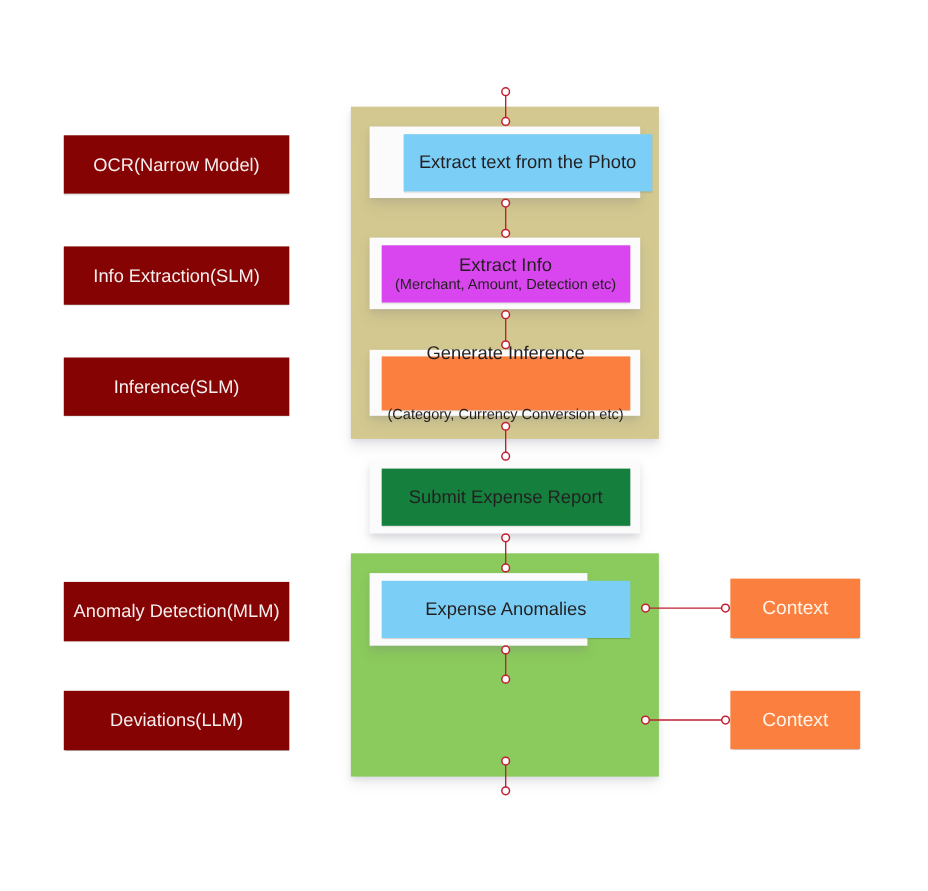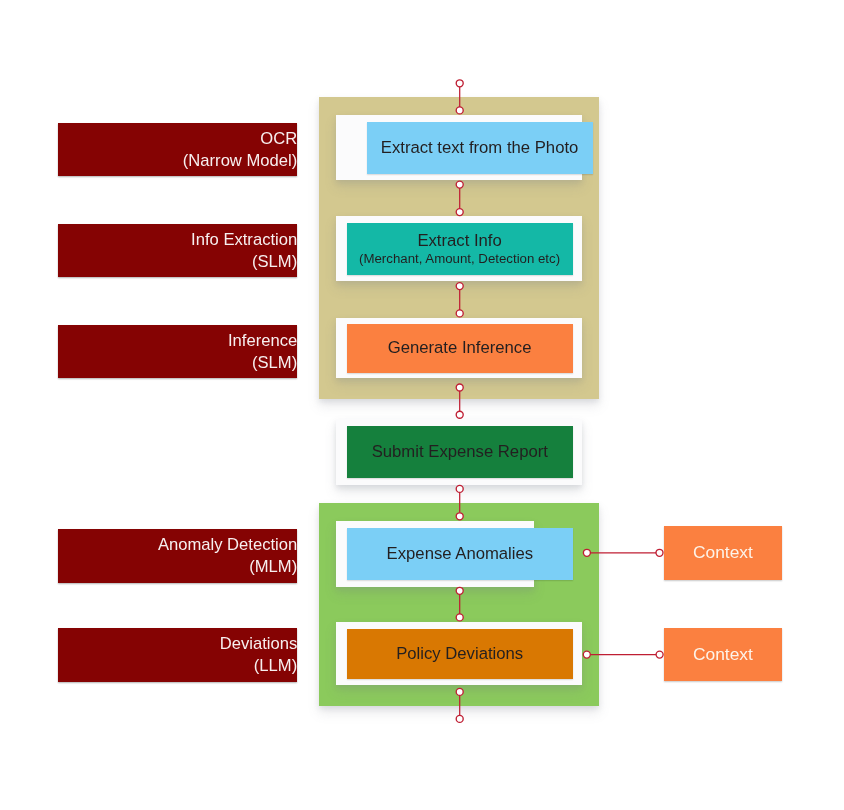--- a/index.html
+++ b/index.html
@@ -15,24 +15,24 @@
   
   .card{position:absolute;background:#fbfbfc;border-radius:0;
         box-shadow:0 3px 5px rgba(120,122,135,.17), 0 7px 11px rgba(120,122,135,.17);}
 
   
   .box{position:absolute;display:flex;flex-direction:column;align-items:center;
        justify-content:center;text-align:center;
        box-shadow:0 1px 1.2px rgba(0,0,0,.14);}
 
   
-  .redbox{position:absolute;display:flex;flex-direction:column;
-          align-items:flex-end;justify-content:center;text-align:center;
+  .redbox{position:absolute;display:flex;flex-direction:row;
+          align-items:center;justify-content:center;text-align:center;
           color:#F7EFEF;line-height:22.3px;font-size:16.6px;padding-top:1px;
-          box-shadow:0 1px 1.5px rgba(0,0,0,.30);padding-left:34px;}
+          box-shadow:0 1px 1.5px rgba(0,0,0,.30);}
 
   .t1{font-size:16.7px;color:#231f20;line-height:19px;position:relative;top:-0.6px;}
   .t2{font-size:13.26px;color:#231f20;line-height:17px;}
 
   
   .ctx{position:absolute;display:flex;align-items:center;justify-content:center;
        color:#FDF3E9;font-size:17.4px;
        box-shadow:0 1px 1.5px rgba(0,0,0,.22);}
 
   svg.wires{position:absolute;left:0;top:0;width:844px;height:810px;}
@@ -72,49 +72,45 @@
   </div>
 
 
   <div class="card" style="left:335.9px;top:115.1px;width:246.1px;height:65.4px;">
     <div class="box" style="left: 10.7px; top: 6.6px; width: 226px; height: 52px; background: rgb(123, 207, 246); margin-left: 20px;">
       <span class="t1">Extract text from the Photo</span>
     </div>
   </div>
 
   <div class="card" style="left:335.9px;top:216.2px;width:246.1px;height:64.7px;">
-    <div class="box" style="left: 10.7px; top: 7.1px; width: 226px; height: 51.9px; background: #14b8a6;">
+    <div class="box" style="left: 10.7px; top: 7.1px; width: 226px; height: 51.9px; background: #d946ef;">
       <span class="t1">Extract Info</span>
       <span class="t2">(Merchant, Amount, Detection etc)</span>
     </div>
   </div>
 
   <div class="card" style="left:335.9px;top:317.5px;width:246.1px;height:60.3px;">
     <div class="box" style="left: 10.7px; top: 6.2px; width: 226px; height: 48.9px; background: rgb(251, 128, 64); gap: 38px;">
       <span class="t1">Generate Inference</span>
+      <span class="t2">(Category, Currency Conversion etc)</span>
     </div>
   </div>
 
   <div class="card" style="left:335.8px;top:418.8px;width:246.3px;height:66.3px;">
     <div class="box" style="left: 11px; top: 7.3px; width: 226px; height: 52.4px; background: #15803d;">
       <span class="t1">Submit Expense Report</span>
     </div>
   </div>
 
   <div class="card" style="left:336.1px;top:520.5px;width:198px;height:66.5px;">
     <div class="box" style="left: 10.8px; top: 7.2px; width: 226px; height: 52px; background: rgb(123, 207, 246);">
       <span class="t1">Expense Anomalies</span>
     </div>
   </div>
 
-  <div class="card" style="left:335.7px;top:621.9px;width:246.3px;height:63.5px;">
-    <div class="box" style="left: 11px; top: 6.8px; width: 226px; height: 50.4px; background: rgb(217, 120, 2);">
-      <span class="t1">Policy Deviations</span>
-    </div>
-  </div>
 
 
   <div class="ctx" style="left: 663.7px; top: 526.2px; width: 118.5px; height: 53.5px; background: rgb(251, 128, 64);">
     <span>Context</span>
   </div>
 
   <div class="ctx" style="left: 663.7px; top: 627.8px; width: 118.5px; height: 53.5px; background: rgb(251, 128, 64);">
     <span>Context</span>
   </div>
 

